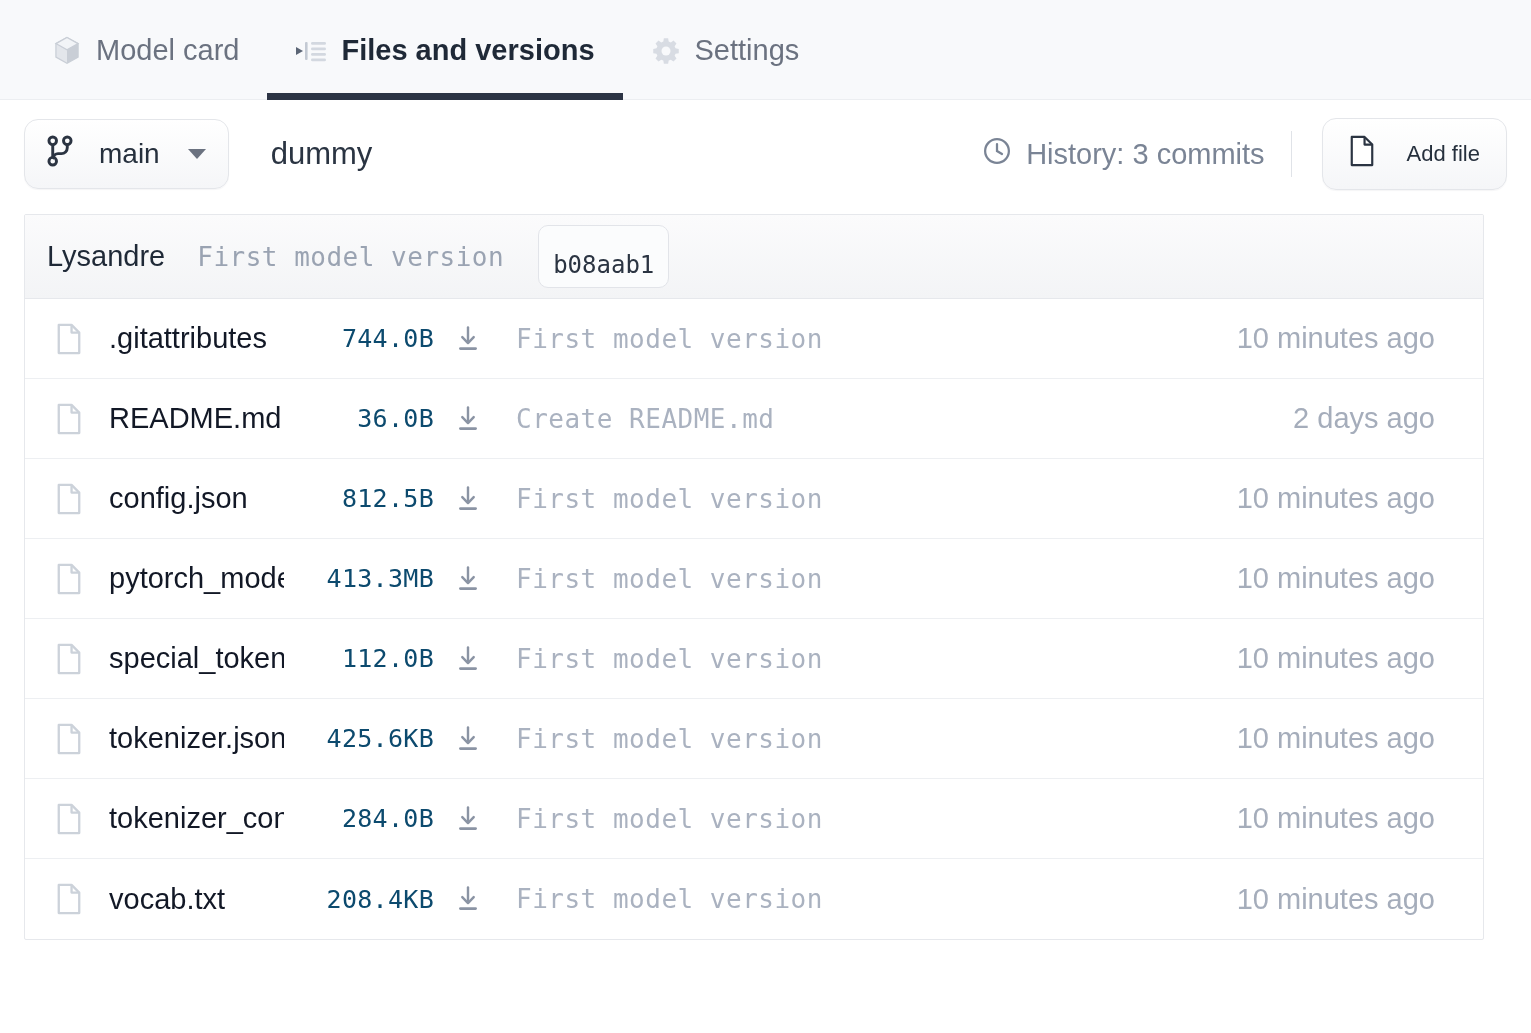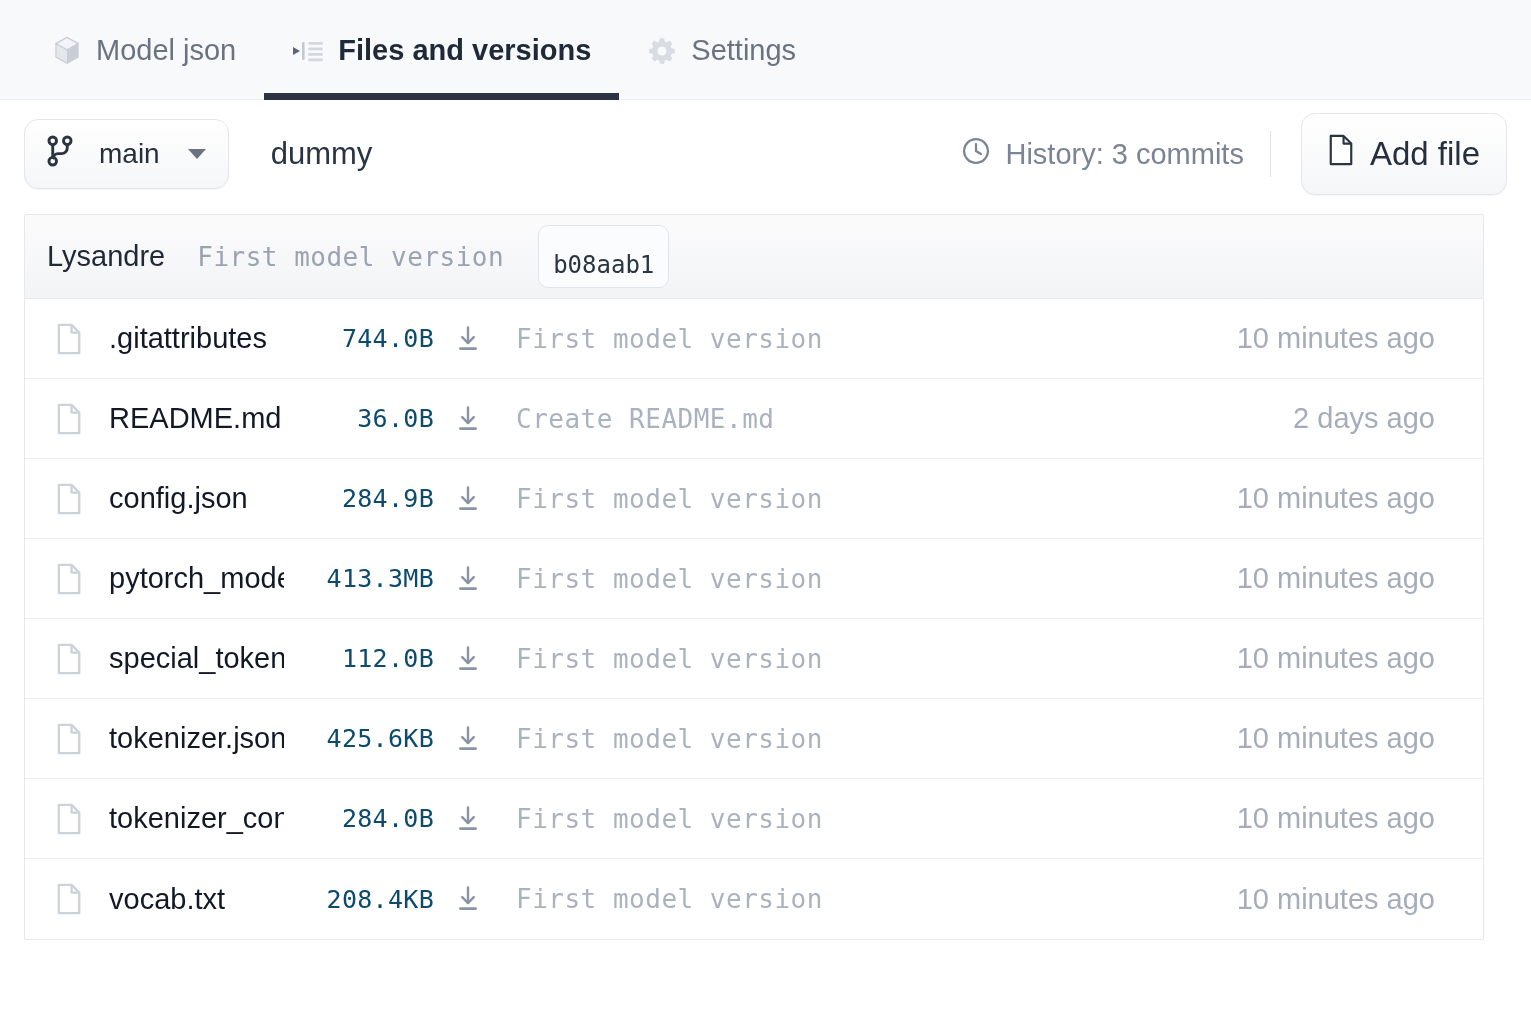--- a/index.html
+++ b/index.html
@@ -97,27 +97,27 @@
   }
   .vdiv {
     width: 1px;
     height: 46px;
     background: #e0e3e8;
     margin-right: 30px;
   }
   .addfile-btn {
     display: flex;
     align-items: center;
-    gap: 16px;
+    gap: 32px;
     border: 1px solid #e4e6ea;
     border-radius: 14px;
     background: linear-gradient(#ffffff, #f5f6f8);
-    height: 82px;
+    height: 72px;
     padding: 0 26px;
-    font-size: 33px;
+    font-size: 22px;
     color: #26303d;
     cursor: pointer;
     box-shadow: 0 1px 1px rgba(16,24,40,0.04);
   }
 
   
   .card {
     margin: 6px 47px 0 24px;
     border: 1px solid #e6e8ec;
     border-radius: 2px;
@@ -214,21 +214,21 @@
 <div class="tabbar">
 
   <div class="tab">
     <span class="ico">
       <svg width="30" height="32" viewBox="0 0 24 26" aria-hidden="true">
         <path d="M12 2 L21 7 L21 18 L12 23 L3 18 L3 7 Z" fill="#e3e6eb" stroke="#c9ced6" stroke-width="1"></path>
         <path d="M12 2 L21 7 L12 12 L3 7 Z" fill="#f2f4f7" stroke="#c9ced6" stroke-width="1"></path>
         <path d="M12 12 L21 7 L21 18 L12 23 Z" fill="#c9ced6"></path>
       </svg>
     </span>
-    <span class="tab-label">Model json</span>
+    <span class="tab-label">Model card</span>
   </div>
 
   <div class="tab active">
     <span class="ico">
       <svg width="32" height="28" viewBox="0 0 32 28" aria-hidden="true">
         <path d="M1 10 L8 14 L1 18 Z" fill="#5b6575"></path>
         <rect x="10" y="5" width="2.6" height="18" rx="1" fill="#c3c9d3"></rect>
         <rect x="16" y="5" width="15" height="2.8" rx="1.4" fill="#d3d8e0"></rect>
         <rect x="16" y="10.5" width="15" height="2.8" rx="1.4" fill="#d3d8e0"></rect>
         <rect x="16" y="16" width="15" height="2.8" rx="1.4" fill="#d3d8e0"></rect>
@@ -343,21 +343,21 @@
   </div>
 
   <div class="row">
     <span class="file-icon">
       <svg width="26" height="32" viewBox="0 0 20 25" aria-hidden="true">
         <path d="M2 1.5 h10 l6 6 v16 h-16 z" fill="#ffffff" stroke="#ccd2da" stroke-width="1.8" stroke-linejoin="round"></path>
         <path d="M12 1.5 v6 h6" fill="none" stroke="#ccd2da" stroke-width="1.8" stroke-linejoin="round"></path>
       </svg>
     </span>
     <span class="fname">config.json</span>
-    <span class="fsize">284.9B</span>
+    <span class="fsize">812.5B</span>
     <span class="dl">
       <svg width="26" height="28" viewBox="0 0 20 22" aria-hidden="true">
         <path d="M10 2 V13.5" stroke="#8b94a4" stroke-width="1.9" stroke-linecap="round"></path>
         <path d="M5.5 9.5 L10 14.2 L14.5 9.5" fill="none" stroke="#8b94a4" stroke-width="1.9" stroke-linecap="round" stroke-linejoin="round"></path>
         <path d="M4 18.5 H16" stroke="#8b94a4" stroke-width="2.1" stroke-linecap="round"></path>
       </svg>
     </span>
     <span class="fmsg">First model version</span>
     <span class="ftime">10 minutes ago</span>
   </div>

